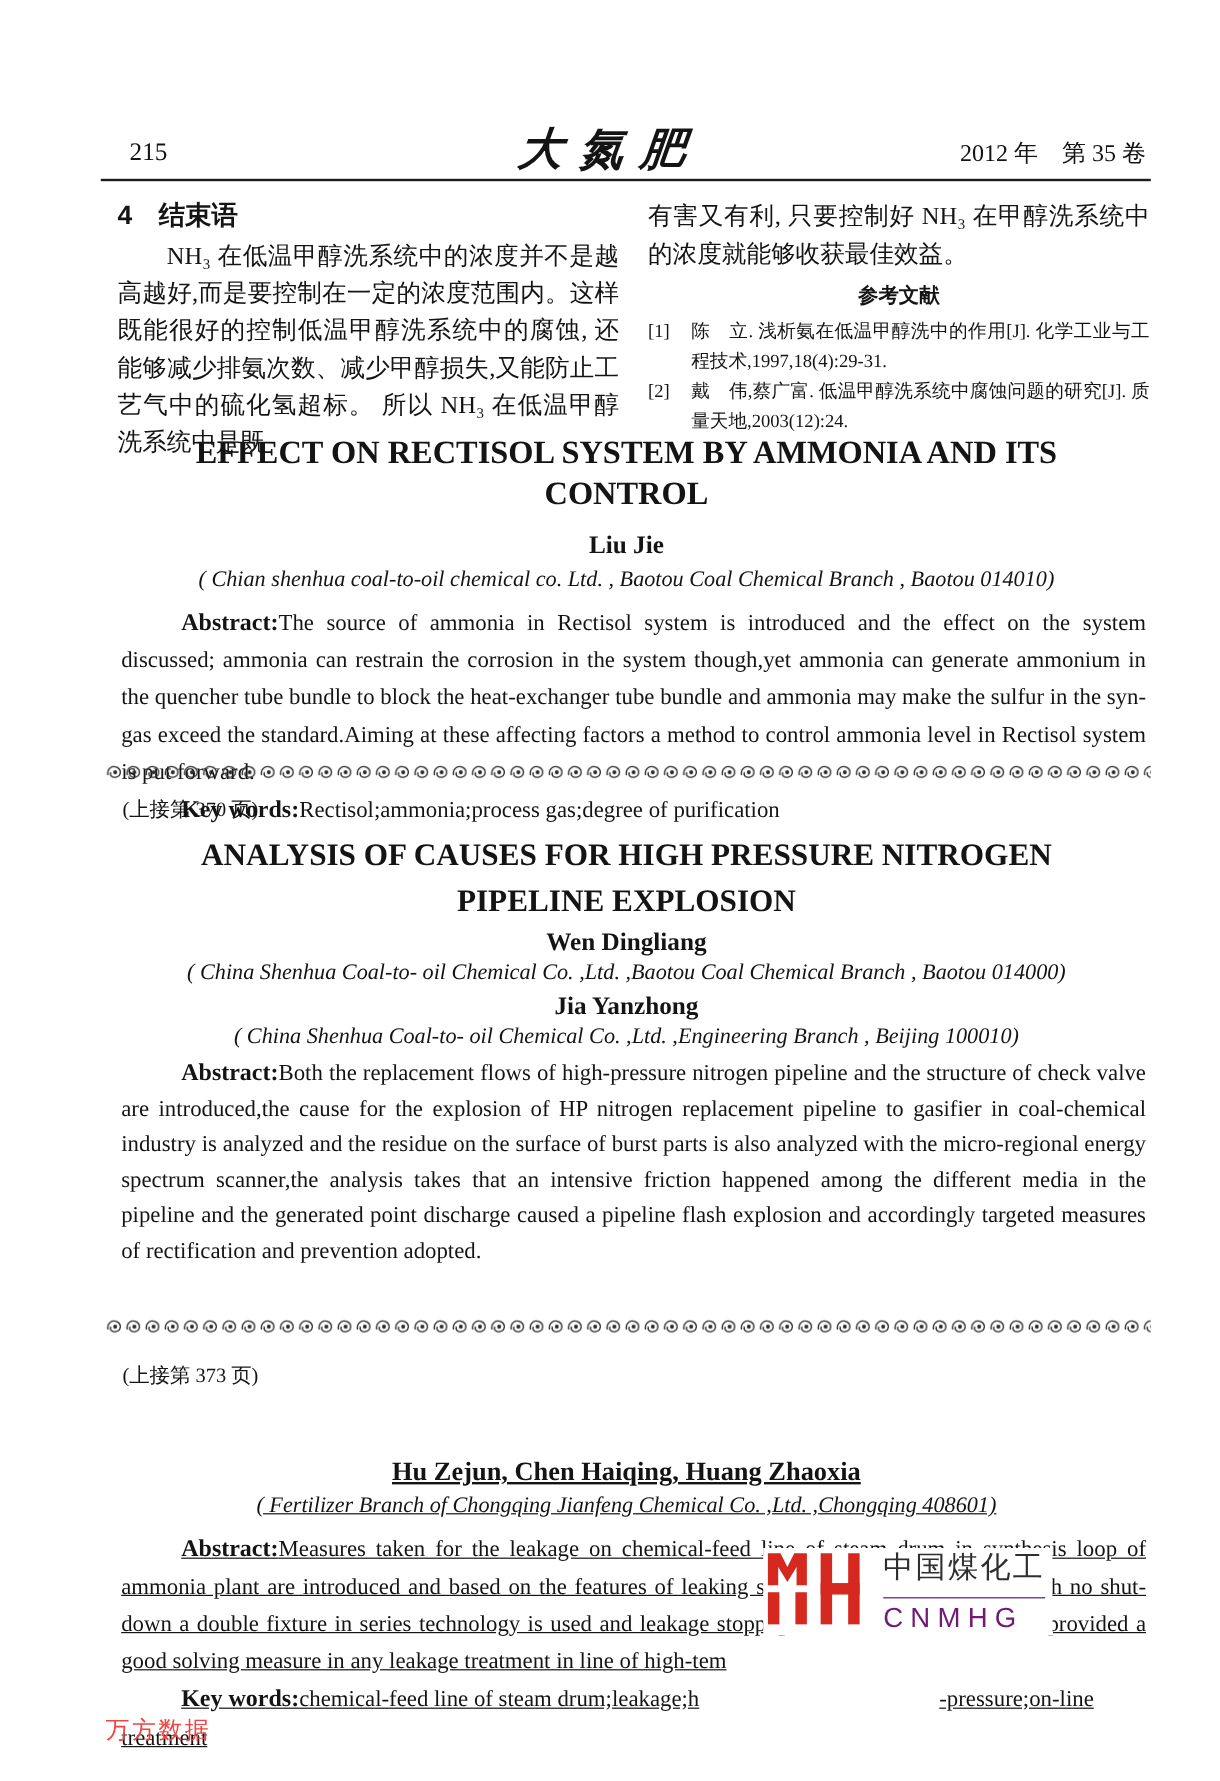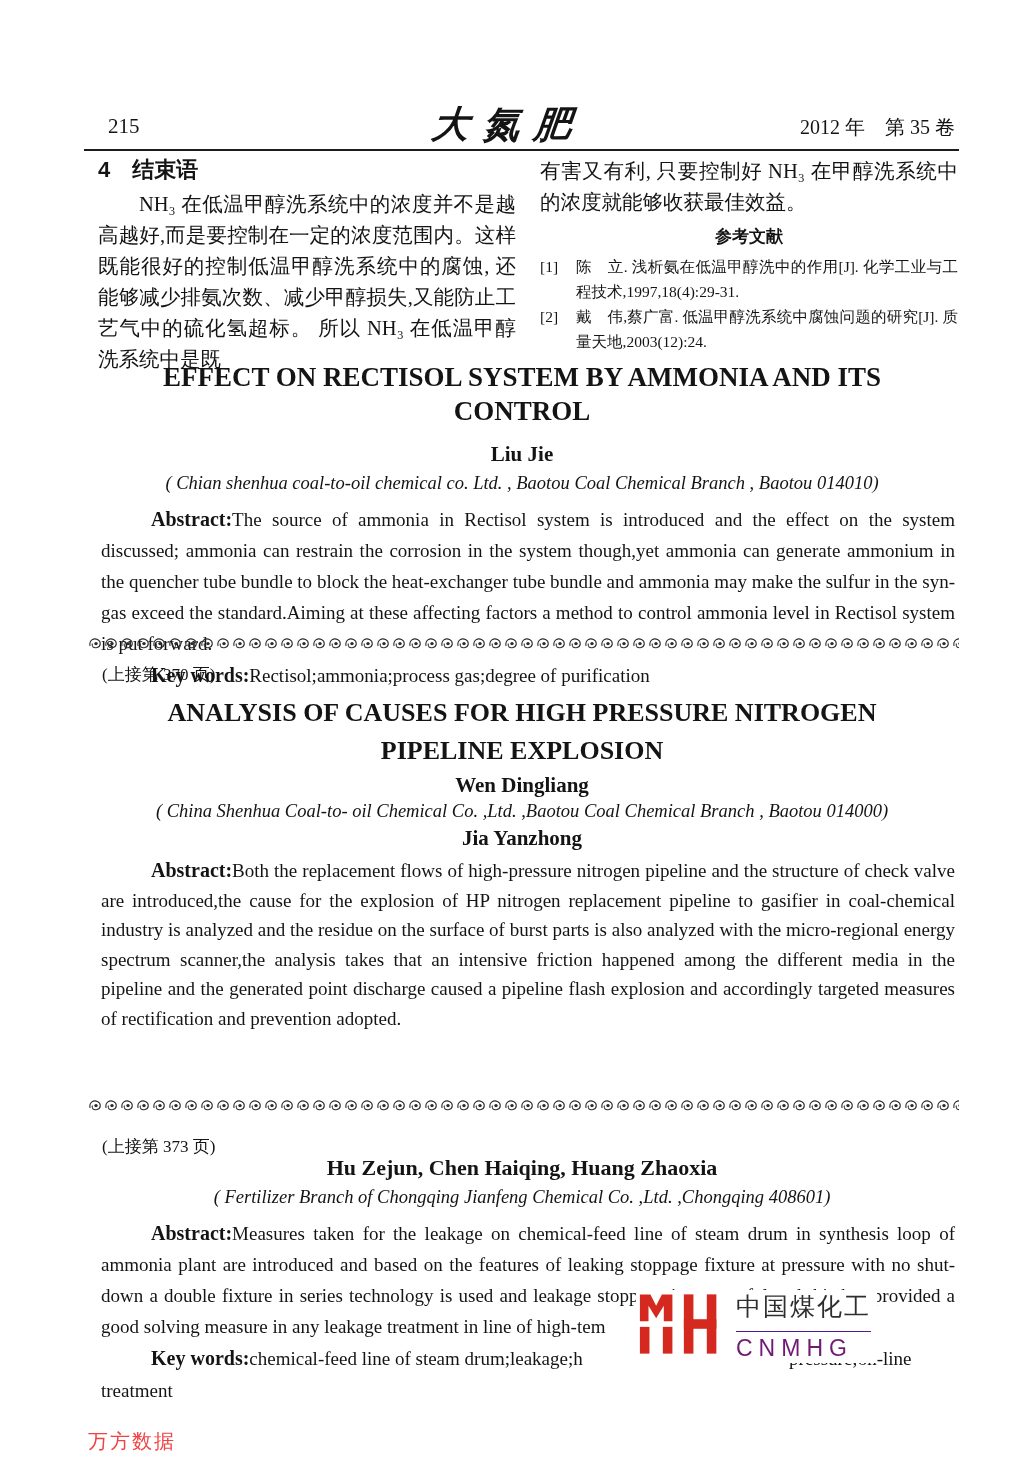--- a/index.html
+++ b/index.html
@@ -14,21 +14,21 @@
   .header-logo{
     position:absolute;left:0;right:0;top:100px;text-align:center;
     font-size:37px;font-weight:bold;font-style:italic;letter-spacing:14px;
     transform:skewX(-6deg);
   }
   .header-issue{position:absolute;right:62px;top:114px;font-size:20px;}
   .header-rule{position:absolute;left:84px;right:58px;top:149px;height:2px;background:#1c1c1c;}
 
   
   .twocol{
-    position:absolute;left:98px;top:156px;width:860px;
+    position:absolute;left:98px;top:166px;width:860px;
     display:grid;grid-template-columns:1fr 1fr;column-gap:24px;
   }
   .sec-heading{font-weight:bold;font-size:22px;line-height:28px;margin:0 0 5px 0;
     font-family:"Liberation Sans","DejaVu Sans",sans-serif;}
   .col-text{font-size:20.5px;line-height:31px;text-align:justify;margin:0;}
   .indent{text-indent:2em;}
   .refs-heading{text-align:center;font-weight:bold;font-size:17px;line-height:24px;margin:7px 0 5px;
     font-family:"Liberation Sans","DejaVu Sans",sans-serif;}
   .ref-row{display:flex;font-size:15.5px;line-height:25px;}
   .ref-idx{flex:0 0 36px;}
@@ -128,38 +128,39 @@
   </div>
 
   <div class="cont-note" style="top:662px;">(上接第 370 页)</div>
 
   <div class="article" style="top:694px;">
     <h2 class="a2-title">ANALYSIS OF CAUSES FOR HIGH PRESSURE NITROGEN</h2>
     <h2 class="a2-title">PIPELINE EXPLOSION</h2>
     <div class="a-author tight">Wen Dingliang</div>
     <div class="a-affil tight">( China Shenhua Coal-to- oil Chemical Co. ,Ltd. ,Baotou Coal Chemical Branch ,  Baotou  014000)</div>
     <div class="a-author tight">Jia Yanzhong</div>
+    <div class="a-affil tight">( China Shenhua Coal-to- oil Chemical Co. ,Ltd. ,Engineering Branch ,  Beijing  100010)</div>
     <p class="a-abstract lh2"><b class="abs-label">Abstract:</b><span>Both the replacement flows of high-pressure nitrogen pipeline and the structure of check valve are introduced,the cause for the explosion of HP nitrogen replacement pipeline to gasifier in coal-chemical industry is analyzed and the residue on the surface of burst parts is also analyzed with the micro-regional energy spectrum scanner,the analysis takes that an intensive friction happened among the different media in the pipeline and the generated point discharge caused a pipeline flash explosion and accordingly targeted measures of rectification and prevention adopted.</span></p>
   </div>
 
   <div class="sep" style="top:1098px;">
     <svg xmlns="http://www.w3.org/2000/svg">
       <defs>
         <pattern id="sep-pat-2" patternUnits="userSpaceOnUse" width="16" height="15">
           <path d="M2 10 C1 4.5, 5.5 1.5, 9.5 3.5 C13.5 5.5, 13 10.5, 9 11.5 C5.5 12.4, 3.2 10.2, 4.4 7.6" fill="none" stroke="#2a2a2a" stroke-width="1.1"></path>
           <circle cx="8" cy="7.6" r="1.7" fill="#2a2a2a"></circle>
         </pattern>
       </defs>
       <rect x="0" y="0" width="100%" height="15" fill="url(#sep-pat-2)"></rect>
     </svg>
   </div>
 
   <div class="cont-note" style="top:1134px;">(上接第 373 页)</div>
 
-  <div class="article" style="top:1154px;">
+  <div class="article" style="top:1212px;text-decoration:underline;">
     <div class="a-author" style="font-size:22px;margin-top:0;">Hu Zejun, Chen Haiqing, Huang Zhaoxia</div>
     <div class="a-affil">( Fertilizer Branch of Chongqing Jianfeng Chemical Co. ,Ltd. ,Chongqing  408601)</div>
     <p class="a-abstract"><b class="abs-label">Abstract:</b><span>Measures taken for the leakage on chemical-feed line of steam drum in synthesis loop of ammonia plant are introduced and based on the features of leaking stoppage fixture at pressure with no shut-down a double fixture in series technology is used and leakage stoppage is successful and this has provided a good solving measure in any leakage treatment in line of high-tem</span></p>
     <p class="a-kws"><b class="kw-label">Key words:</b><span>chemical-feed line of steam drum;leakage;h</span><span class="kw3-spacer"></span><span>-pressure;on-line</span></p>
     <p class="kw3-last">treatment</p>
   </div>
 
   <div class="watermark">
     <span class="wm-logo">
       <svg width="86" height="64" viewBox="0 0 90 66" xmlns="http://www.w3.org/2000/svg">

